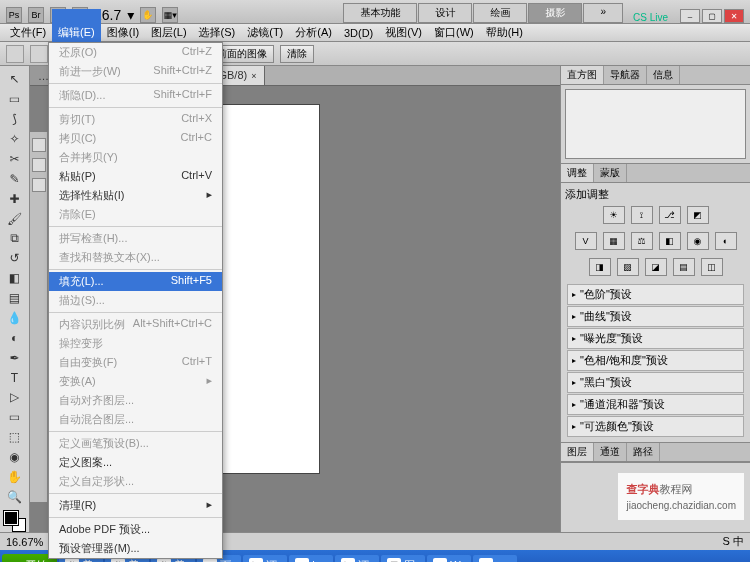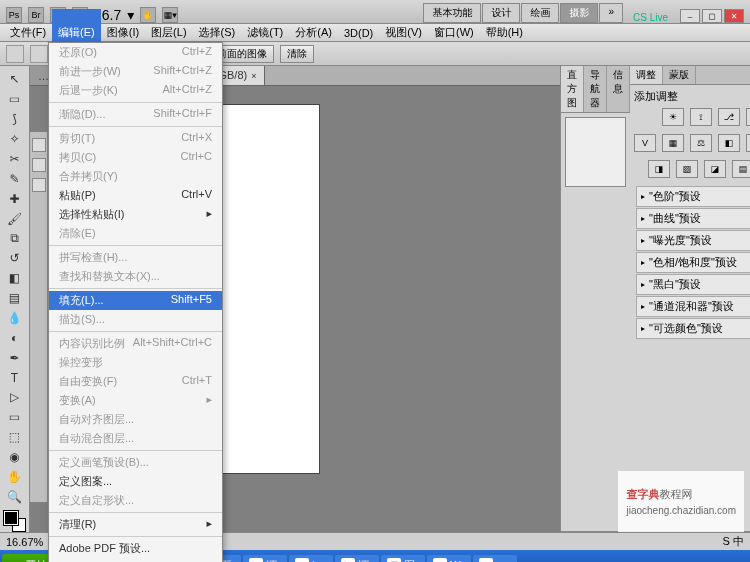--- a/index.html
+++ b/index.html
@@ -1,20 +1,20 @@
 <!DOCTYPE html>
 <html><head>
 <meta charset="utf-8">
 <style>
 *{margin:0;padding:0;box-sizing:border-box;font-family:"Microsoft YaHei",SimSun,sans-serif;font-size:11px;user-select:none}
 body{width:750px;height:562px;background:#535353;overflow:hidden;position:relative}
 .topbar{height:24px;background:linear-gradient(#d8d8d8,#c0c0c0);display:flex;align-items:flex-end;padding:0 6px;gap:6px;border-bottom:1px solid #888}
 .topbar .ico{width:16px;height:16px;background:#b0b0b0;border:1px solid #888;font-size:9px;display:inline-flex;align-items:center;justify-content:center}
 .topbar-workspaces{margin-left:auto;display:flex;gap:1px}
-.ws{padding:2px 8px;background:#d0d0d0;border:1px solid #888;font-size:10px}
+.ws{padding:2px 16px;background:#d0d0d0;border:1px solid #888;font-size:10px}
 .ws.active{background:#999;color:#fff}
 .csbox{margin-left:4px;color:#0b8;font-size:10px}
 .winbtns{display:flex;gap:2px;margin-left:6px}
 .winbtn{width:20px;height:14px;background:#ddd;border:1px solid #888;font-size:8px;display:flex;align-items:center;justify-content:center}
 .winbtn.min{}
 .winbtn.max{}
 .winbtn.close{background:#d44;color:#fff}
 .menubar{height:18px;background:linear-gradient(#e8e8e8,#d0d0d0);display:flex;align-items:center;padding-left:4px;border-bottom:1px solid #888}
 .menubar .mi{padding:16px 6px;cursor:default}
 .menubar .mi.open{background:#3875d7;color:#fff}
@@ -28,21 +28,21 @@
 .tool{width:22px;height:20px;border:1px solid transparent;display:flex;align-items:center;justify-content:center;font-size:12px;color:#333}
 .swatch{width:22px;height:22px;position:relative;margin-top:4px}
 .swatch .fg{position:absolute;width:14px;height:14px;background:#000;border:1px solid #fff;outline:1px solid #000;left:0;top:0}
 .swatch .bg{position:absolute;width:14px;height:14px;background:#fff;border:1px solid #000;right:0;bottom:0}
 .docarea{flex:1;background:#808080;position:relative}
 .tabs{height:20px;background:#b0b0b0;display:flex;border-bottom:1px solid #666}
 .dtab{padding:3px 8px;background:#999;border-right:1px solid #666;font-size:10px;color:#333;display:flex;align-items:center;gap:4px}
 .dtab.active{background:#ddd}
 .dtab .x{font-size:9px}
 .canvas{position:absolute;background:#fff;border:1px solid #444}
-.rpanel{width:190px;background:#d4d4d4;border-left:1px solid #888;display:flex;flex-direction:row}
+.rpanel{width:190px;background:#d4d4d4;border-left:1px solid #888;display:flex;flex-direction:column}
 .panel{border-bottom:1px solid #888}
 .ptabs{display:flex;background:#c0c0c0;border-bottom:1px solid #888}
 .ptab{padding:2px 6px;font-size:10px;border-right:1px solid #999}
 .ptab.active{background:#d8d8d8}
 .pbody{padding:4px;font-size:10px}
 .histobox{height:70px;border:1px solid #888;background:#eee;margin:4px}
 .adjrow{display:flex;gap:6px;justify-content:center;padding:4px 0}
 .adjico{width:22px;height:18px;border:1px solid #888;background:#ddd;font-size:9px;display:flex;align-items:center;justify-content:center}
 .presetlist{margin-top:4px}
 .preset{display:flex;align-items:center;padding:2px 4px;border:1px solid #aaa;margin:1px 2px;background:#e8e8e8;font-size:10px}
@@ -50,21 +50,21 @@
 .editmenu{position:absolute;left:48px;top:42px;width:175px;background:#f4f4f4;border:1px solid #888;box-shadow:2px 2px 6px rgba(0,0,0,.3);z-index:100}
 .editmenu .mrow{display:flex;justify-content:space-between;padding:2px 10px;font-size:11px;color:#333}
 .editmenu .mrow.disabled{color:#999}
 .editmenu .mrow.sel{background:#3875d7;color:#fff}
 .editmenu .msep{height:1px;background:#ccc;margin:2px 0}
 .statusbar{height:18px;background:#d0d0d0;border-top:1px solid #888;display:flex;align-items:center;padding:0 6px;gap:10px;font-size:10px}
 .taskbar{height:30px;background:linear-gradient(#2a6fd4,#1a4fb0);display:flex;align-items:center;padding:0 2px;gap:2px}
 .startbtn{background:linear-gradient(#4a0,#280);color:#fff;padding:4px 10px;border-radius:3px;font-size:11px;display:flex;align-items:center;gap:4px}
 .tbitem{background:#3a7fe0;color:#fff;padding:3px 6px;font-size:10px;border-radius:2px;display:flex;align-items:center;gap:3px;min-width:44px}
 .tbico{width:14px;height:14px;background:#fff;border-radius:2px;font-size:8px;display:flex;align-items:center;justify-content:center;color:#333}
-.watermark{position:absolute;bottom:30px;right:6px;background:rgba(255,255,255,.85);padding:15px 8px;font-size:13px;color:#666}
+.watermark{position:absolute;bottom:42px;right:6px;background:rgba(255,255,255,.85);padding:8px 8px;font-size:13px;color:#666}
 .watermark b{color:#c44}
 .midicons{position:absolute;left:30px;width:18px;top:66px;bottom:30px;background:#bfbfbf;border-right:1px solid #888;display:flex;flex-direction:column;align-items:center;gap:6px;padding-top:6px}
 .midico{width:14px;height:14px;border:1px solid #888;background:#ddd;font-size:8px}
 .zoomtxt{font-size:14px}
 </style>
 </head>
 <body>
 
 <div class="topbar">
   <span class="ico">Ps</span>
@@ -248,24 +248,20 @@
 
 <div class="editmenu" id="editmenu">
     <div class="mrow disabled">
       <span>还原(O)</span>
       <span>Ctrl+Z</span>
     </div>
     <div class="mrow disabled">
       <span>前进一步(W)</span>
       <span>Shift+Ctrl+Z</span>
     </div>
-    <div class="mrow disabled">
-      <span>后退一步(K)</span>
-      <span>Alt+Ctrl+Z</span>
-    </div>
     <div class="msep"></div>
     <div class="mrow disabled">
       <span>渐隐(D)...</span>
       <span>Shift+Ctrl+F</span>
     </div>
     <div class="msep"></div>
     <div class="mrow disabled">
       <span>剪切(T)</span>
       <span>Ctrl+X</span>
     </div>

